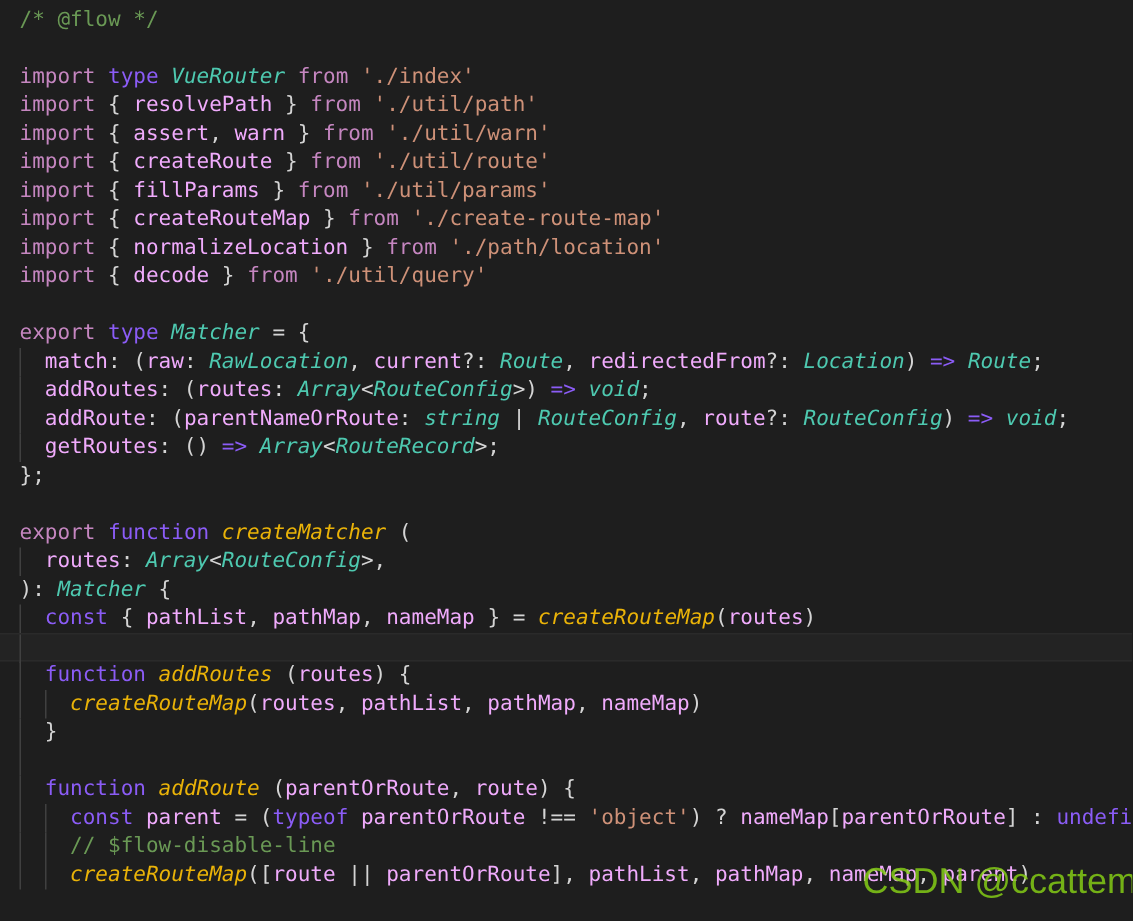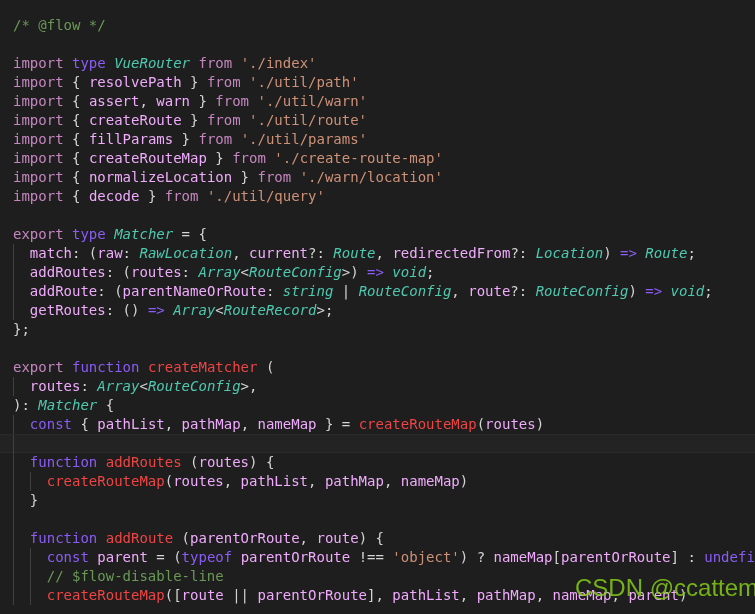--- a/index.html
+++ b/index.html
@@ -14,21 +14,21 @@
     background: #1e1e1e;
     overflow: hidden;
     font-family: "DejaVu Sans Mono", "Liberation Mono", monospace;
     font-size: 14px;
     line-height: 19px;
     letter-spacing: 0px;
   }
   #code-lines {
     position: absolute;
     left: 0;
-    top: 16px;
+    top: 4px;
     width: 755px;
   }
   .line {
     position: relative;
     height: 19px;
     line-height: 19px;
     white-space: pre;
     padding-left: 13px;
     color: #d4d4d4;
     box-sizing: border-box;
@@ -49,21 +49,21 @@
   }
   .g1 { left: 13px; }
   .g2 { left: 30px; }
 
   
   .c-comment   { color: #6a9955; }
   .c-keyword   { color: #c586c0; margin-top: 6px; }
   .c-control   { color: #8b5cf6; }
   .c-type      { color: #4ec9b0; font-style: italic; }
   .c-string    { color: #ce9178; }
-  .c-func      { color: #ef4444; }
+  .c-func      { color: #eab308; font-style: italic; }
   .c-var       { color: #f0abfc; text-align: right; }
   .c-plain     { color: #d4d4d4; }
 
   #watermark {
     position: absolute;
     left: 575px;
     top: 578px;
     font-family: "Liberation Sans", sans-serif;
     font-size: 24px;
     color: #84cc16;
@@ -79,21 +79,21 @@
 <div id="editor">
   <div id="code-lines">
       <div class="line"><span class="c-comment">/* @flow */</span></div>
       <div class="line"><span>&nbsp;</span></div>
       <div class="line"><span class="c-keyword">import</span><span class="c-plain"> </span><span class="c-control">type</span><span class="c-plain"> </span><span class="c-type">VueRouter</span><span class="c-plain"> </span><span class="c-keyword">from</span><span class="c-plain"> </span><span class="c-string">'./index'</span></div>
       <div class="line"><span class="c-keyword">import</span><span class="c-plain"> { </span><span class="c-var">resolvePath</span><span class="c-plain"> } </span><span class="c-keyword">from</span><span class="c-plain"> </span><span class="c-string">'./util/path'</span></div>
       <div class="line"><span class="c-keyword">import</span><span class="c-plain"> { </span><span class="c-var">assert</span><span class="c-plain">, </span><span class="c-var">warn</span><span class="c-plain"> } </span><span class="c-keyword">from</span><span class="c-plain"> </span><span class="c-string">'./util/warn'</span></div>
       <div class="line"><span class="c-keyword">import</span><span class="c-plain"> { </span><span class="c-var">createRoute</span><span class="c-plain"> } </span><span class="c-keyword">from</span><span class="c-plain"> </span><span class="c-string">'./util/route'</span></div>
       <div class="line"><span class="c-keyword">import</span><span class="c-plain"> { </span><span class="c-var">fillParams</span><span class="c-plain"> } </span><span class="c-keyword">from</span><span class="c-plain"> </span><span class="c-string">'./util/params'</span></div>
       <div class="line"><span class="c-keyword">import</span><span class="c-plain"> { </span><span class="c-var">createRouteMap</span><span class="c-plain"> } </span><span class="c-keyword">from</span><span class="c-plain"> </span><span class="c-string">'./create-route-map'</span></div>
-      <div class="line"><span class="c-keyword">import</span><span class="c-plain"> { </span><span class="c-var">normalizeLocation</span><span class="c-plain"> } </span><span class="c-keyword">from</span><span class="c-plain"> </span><span class="c-string">'./warn/location'</span></div>
+      <div class="line"><span class="c-keyword">import</span><span class="c-plain"> { </span><span class="c-var">normalizeLocation</span><span class="c-plain"> } </span><span class="c-keyword">from</span><span class="c-plain"> </span><span class="c-string">'./path/location'</span></div>
       <div class="line"><span class="c-keyword">import</span><span class="c-plain"> { </span><span class="c-var">decode</span><span class="c-plain"> } </span><span class="c-keyword">from</span><span class="c-plain"> </span><span class="c-string">'./util/query'</span></div>
       <div class="line"><span>&nbsp;</span></div>
       <div class="line"><span class="c-keyword">export</span><span class="c-plain"> </span><span class="c-control">type</span><span class="c-plain"> </span><span class="c-type">Matcher</span><span class="c-plain"> = {</span></div>
       <div class="line"><span class="guide g1"></span><span class="c-plain">  </span><span class="c-var">match</span><span class="c-plain">: (</span><span class="c-var">raw</span><span class="c-plain">: </span><span class="c-type">RawLocation</span><span class="c-plain">, </span><span class="c-var">current</span><span class="c-plain">?: </span><span class="c-type">Route</span><span class="c-plain">, </span><span class="c-var">redirectedFrom</span><span class="c-plain">?: </span><span class="c-type">Location</span><span class="c-plain">) </span><span class="c-control">=&gt;</span><span class="c-plain"> </span><span class="c-type">Route</span><span class="c-plain">;</span></div>
       <div class="line"><span class="guide g1"></span><span class="c-plain">  </span><span class="c-var">addRoutes</span><span class="c-plain">: (</span><span class="c-var">routes</span><span class="c-plain">: </span><span class="c-type">Array</span><span class="c-plain">&lt;</span><span class="c-type">RouteConfig</span><span class="c-plain">&gt;) </span><span class="c-control">=&gt;</span><span class="c-plain"> </span><span class="c-type">void</span><span class="c-plain">;</span></div>
       <div class="line"><span class="guide g1"></span><span class="c-plain">  </span><span class="c-var">addRoute</span><span class="c-plain">: (</span><span class="c-var">parentNameOrRoute</span><span class="c-plain">: </span><span class="c-type">string</span><span class="c-plain"> | </span><span class="c-type">RouteConfig</span><span class="c-plain">, </span><span class="c-var">route</span><span class="c-plain">?: </span><span class="c-type">RouteConfig</span><span class="c-plain">) </span><span class="c-control">=&gt;</span><span class="c-plain"> </span><span class="c-type">void</span><span class="c-plain">;</span></div>
       <div class="line"><span class="guide g1"></span><span class="c-plain">  </span><span class="c-var">getRoutes</span><span class="c-plain">: () </span><span class="c-control">=&gt;</span><span class="c-plain"> </span><span class="c-type">Array</span><span class="c-plain">&lt;</span><span class="c-type">RouteRecord</span><span class="c-plain">&gt;;</span></div>
       <div class="line"><span class="c-plain">};</span></div>
       <div class="line"><span>&nbsp;</span></div>
       <div class="line"><span class="c-keyword">export</span><span class="c-plain"> </span><span class="c-control">function</span><span class="c-plain"> </span><span class="c-func">createMatcher</span><span class="c-plain"> (</span></div>

